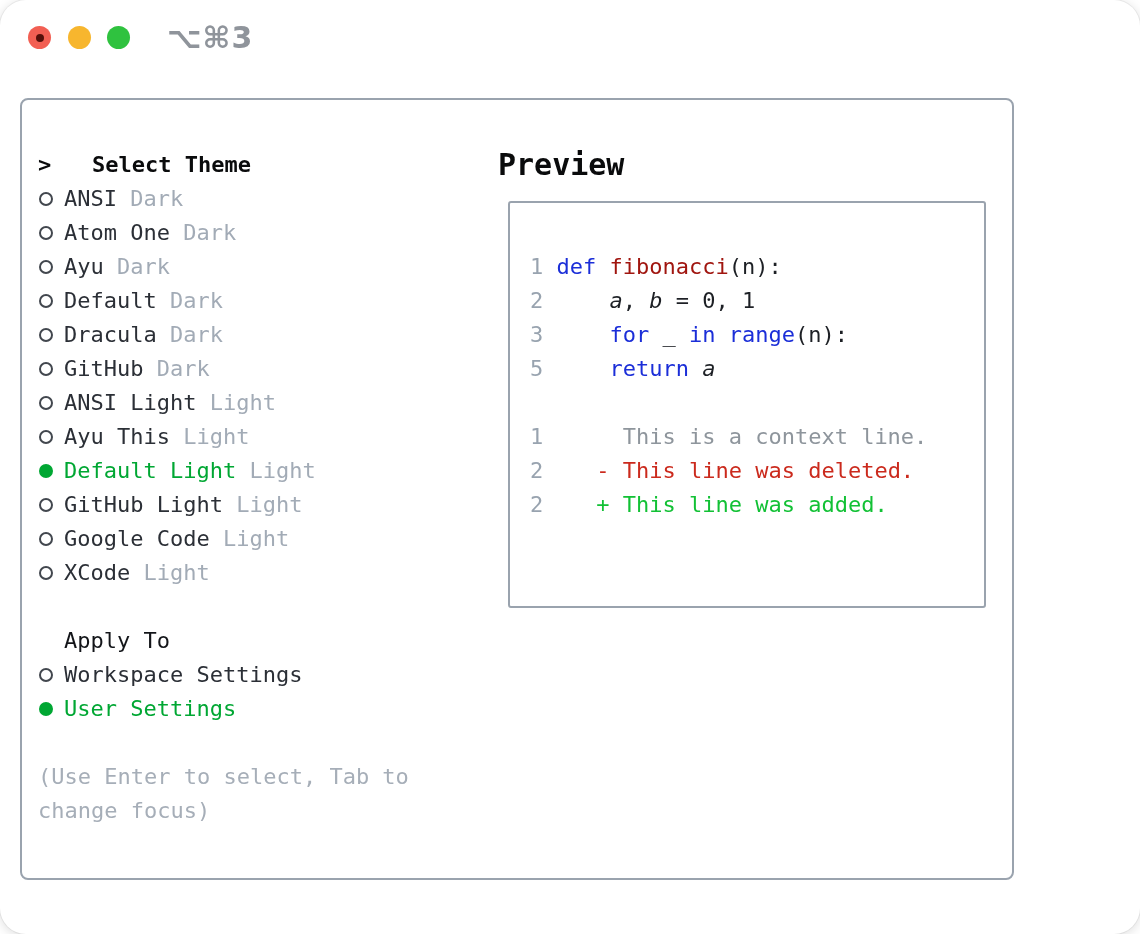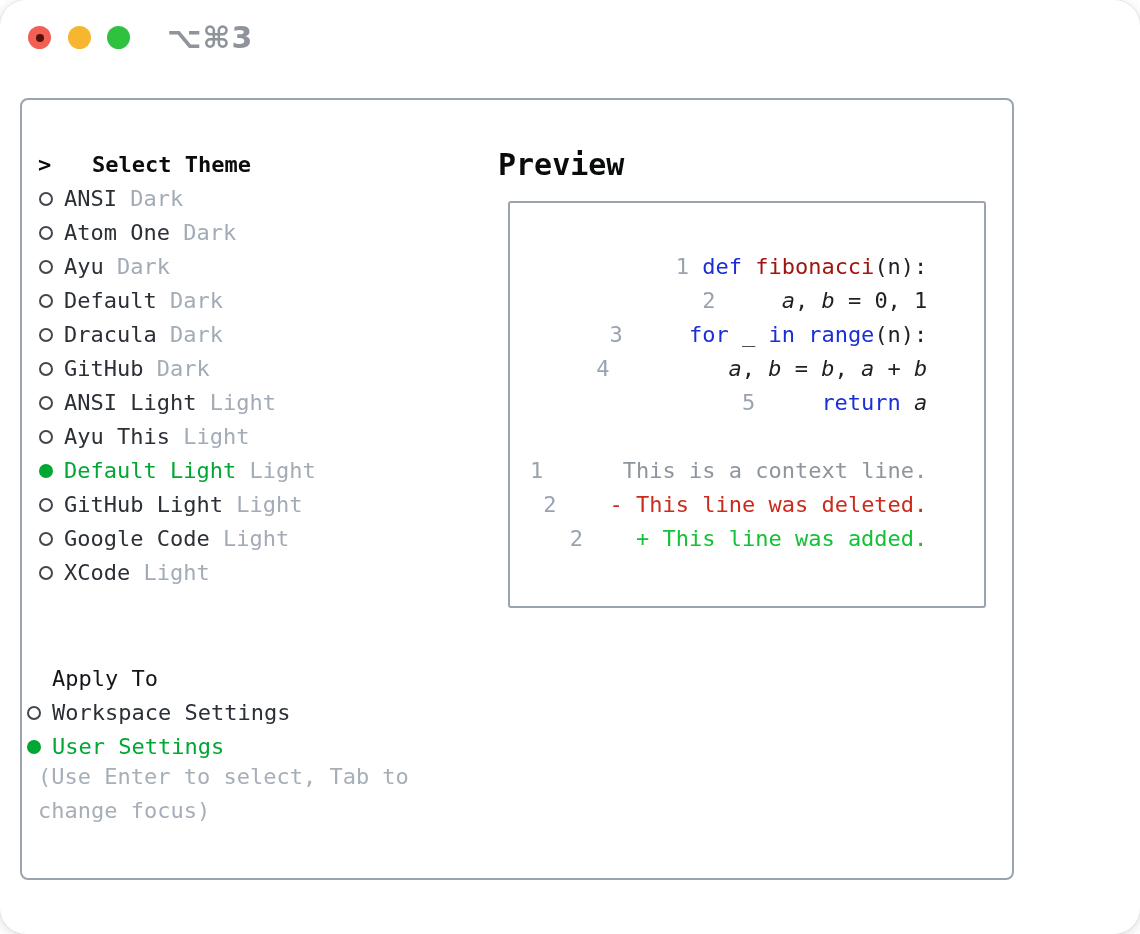--- a/index.html
+++ b/index.html
@@ -25,29 +25,29 @@
   .marker{width:26px;display:inline-flex;align-items:center;flex:0 0 26px;}
   .circle{width:14px;height:14px;border-radius:50%;border:2px solid #42474e;box-sizing:border-box;margin-left:1px;}
   .circle.sel{background:var(--green,#00a733);border-color:var(--green,#00a733);}
   .cursor{font-weight:bold;color:#0a0b0c;font-size:22px;}
   .ttl{font-weight:bold;color:#0a0b0c;margin-left:28px;}
   .subttl{color:#131519;}
   .name{color:#2b2f36;}
   .name.sel{color:var(--green,#00a733);}
   .variant{color:var(--muted,#a2abb6);padding-left:1ch;}
   .theme-list{position:absolute;left:16px;top:48px;}
-  .apply-col{position:absolute;left:4px;top:524px;margin-top:38px;}
+  .apply-col{position:absolute;left:16px;top:524px;}
   .hint{position:absolute;left:16px;top:660px;width:400px;font-size:22px;line-height:34px;
     color:var(--hint,#a6aeb8);white-space:normal;}
   
   .preview-title{position:absolute;left:476px;top:48px;height:34px;line-height:34px;
     font-size:30px;font-weight:bold;color:#0a0b0c;}
   .preview-box{position:absolute;left:486px;top:101px;width:478px;height:407px;box-sizing:border-box;
     border:2px solid var(--border,#9aa3ae);border-radius:3px;background:#fff;}
-  .preview-code{position:absolute;left:508px;top:150px;text-align:right;}
+  .preview-code{position:absolute;left:508px;top:150px;}
   .pline{margin:0;height:34px;line-height:34px;font-size:22px;white-space:pre;font-family:inherit;}
   .num{color:var(--num,#98a3af);}
   .kw{color:var(--blue,#1b2ed8);}
   .fn{color:var(--darkred,#a0150f);}
   .plain{color:#1d2025;}
   .var{color:#1d2025;font-style:italic;}
   .ctx{color:var(--ctx,#8e959c);}
   .del{color:var(--red,#cb2a1d);}
   .add{color:var(--addgreen,#12c135);}
 </style>
@@ -98,21 +98,20 @@
     </div>
 
     <div class="hint">(Use Enter to select, Tab to change focus)</div>
 
     <div class="preview-title">Preview</div>
     <div class="preview-box"></div>
     <div class="preview-code" id="preview-code">
         <pre class="pline"><span class="num">1 </span><span class="kw">def</span><span class="plain"> </span><span class="fn">fibonacci</span><span class="plain">(n):</span></pre>
         <pre class="pline"><span class="num">2 </span><span class="plain">    </span><span class="var">a</span><span class="plain">, </span><span class="var">b</span><span class="plain"> = 0, 1</span></pre>
         <pre class="pline"><span class="num">3 </span><span class="plain">    </span><span class="kw">for</span><span class="plain"> _ </span><span class="kw">in</span><span class="plain"> </span><span class="kw">range</span><span class="plain">(n):</span></pre>
-        <pre class="pline"><span class="num">4 </span><span class="plain">        </span><span class="var">a</span><span class="plain">, </span><span class="var">b</span><span class="plain"> = </span><span class="var">b</span><span class="plain">, </span><span class="var">a</span><span class="plain"> + </span><span class="var">b</span></pre>
         <pre class="pline"><span class="num">5 </span><span class="plain">    </span><span class="kw">return</span><span class="plain"> </span><span class="var">a</span></pre>
         <pre class="pline"></pre>
         <pre class="pline"><span class="num">1</span><span class="ctx">      This is a context line.</span></pre>
         <pre class="pline"><span class="num">2</span><span class="plain">    </span><span class="del">- This line was deleted.</span></pre>
         <pre class="pline"><span class="num">2</span><span class="plain">    </span><span class="add">+ This line was added.</span></pre>
       </div>
   </div>
 </div>
 
 </body></html>

